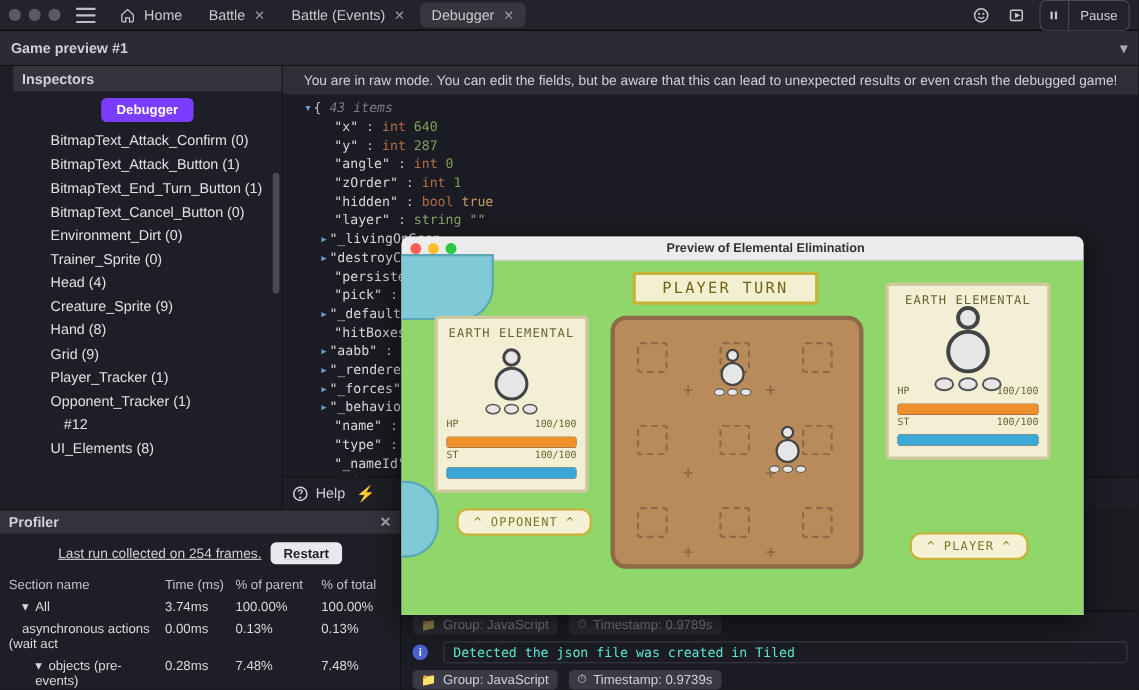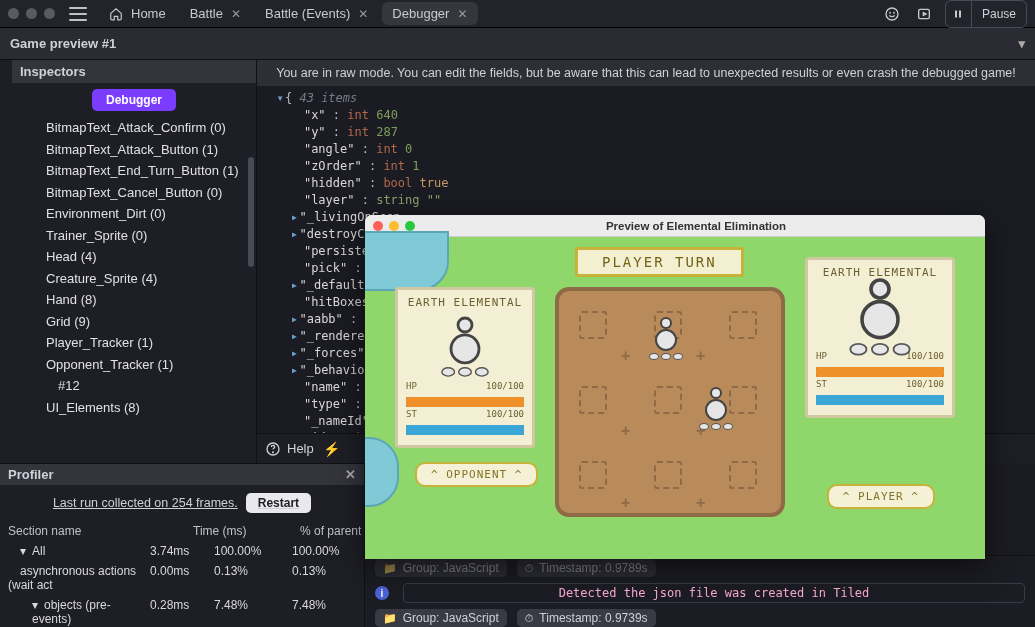--- a/index.html
+++ b/index.html
@@ -108,39 +108,39 @@
   .profiler-sub{
     display:flex;align-items:center;justify-content:center;gap:8px;
     font-size:12.5px;padding:8px 4px;text-decoration:underline;
   }
   .restart-btn{
     background:#e8e8ee;color:#222;border:none;border-radius:5px;
     padding:3px 12px;font-size:12px;font-weight:600;cursor:pointer;
   }
   .prof-table{font-size:12px;}
   .prof-head,.prof-row{display:grid;grid-template-columns:142px 64px 78px 70px;padding:3px 8px;}
-  .prof-head{color:#c0c0c8;font-weight:400;border-bottom:0;gap:43px;}
+  .prof-head{color:#c0c0c8;font-weight:400;border-bottom:0;}
   .prof-row{color:#d8d8de;}
   .chev-d{display:inline-block;width:12px;}
   
   .console{
     position:absolute;left:365px;right:0;bottom:0;height:72px;
     background:#1c1c24;border-top:1px solid #111;
     display:flex;flex-direction:column;font-size:12px;
   }
   .console .line1{display:flex;align-items:center;gap:10px;padding:3px 10px;}
   .pill{
     background:#3a3a44;border-radius:5px;padding:2px 8px;
     display:flex;align-items:center;gap:6px;color:#d0d0d8;
   }
   .pill .ic{font-size:11px;}
   .info-dot{width:14px;height:14px;border-radius:50%;background:#4a63d6;display:flex;align-items:center;justify-content:center;color:#fff;font-size:10px;font-weight:bold;}
   .console-msg{
-    flex:1;font-family:ui-monospace,monospace;color:#f9a8d4;
-    border:1px solid #3a3a44;border-radius:4px;padding:2px 8px;margin-left:4px;text-align:center;
+    flex:1;font-family:ui-monospace,monospace;color:#5eead4;
+    border:1px solid #3a3a44;border-radius:4px;padding:2px 8px;margin-left:4px;
   }
   
   .game-window{
     position:absolute;left:365px;top:215px;width:620px;height:344px;
     background:#efefef;border-radius:7px 7px 0 0;box-shadow:0 8px 30px rgba(0,0,0,.6);
     z-index:50;overflow:hidden;
   }
   .gw-title{
     height:22px;background:#ececec;display:flex;align-items:center;
     padding:0 8px;font-size:11.5px;color:#333;font-weight:600;
@@ -263,21 +263,21 @@
     </div>
     <div class="tree" id="tree-host">
       <div class="scrollbar-v"></div>
     <div class="row">BitmapText_Attack_Confirm (0)</div>
         <div class="row">BitmapText_Attack_Button (1)</div>
         <div class="row">BitmapText_End_Turn_Button (1)</div>
         <div class="row">BitmapText_Cancel_Button (0)</div>
         <div class="row">Environment_Dirt (0)</div>
         <div class="row">Trainer_Sprite (0)</div>
         <div class="row">Head (4)</div>
-        <div class="row">Creature_Sprite (4)</div>
+        <div class="row">Creature_Sprite (9)</div>
         <div class="row">Hand (8)</div>
         <div class="row">Grid (9)</div>
         <div class="row">Player_Tracker (1)</div>
         <div class="row">Opponent_Tracker (1)</div>
         <div class="row sub">#12</div>
         <div class="row">UI_Elements (8)</div>
       </div>
   </div>
 
   <div class="rawpane">

